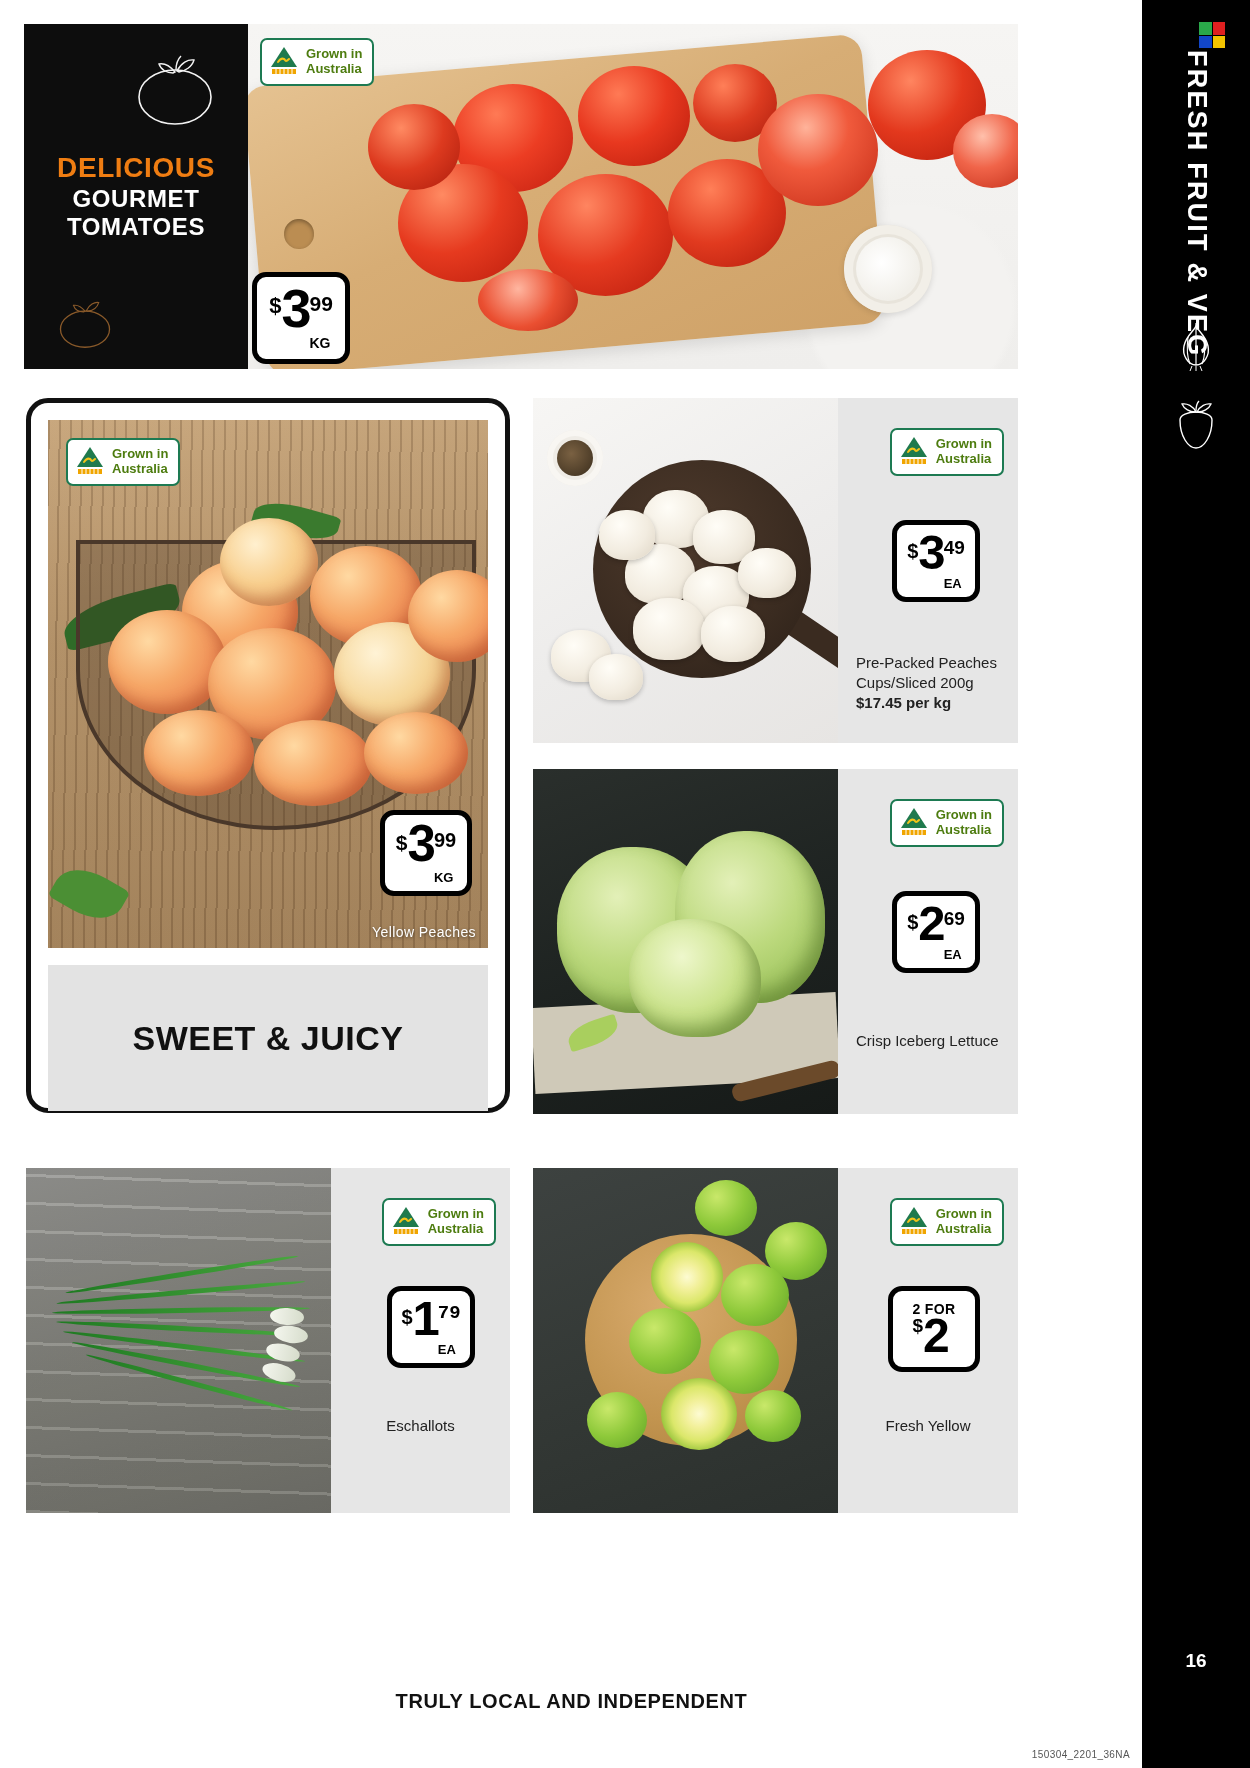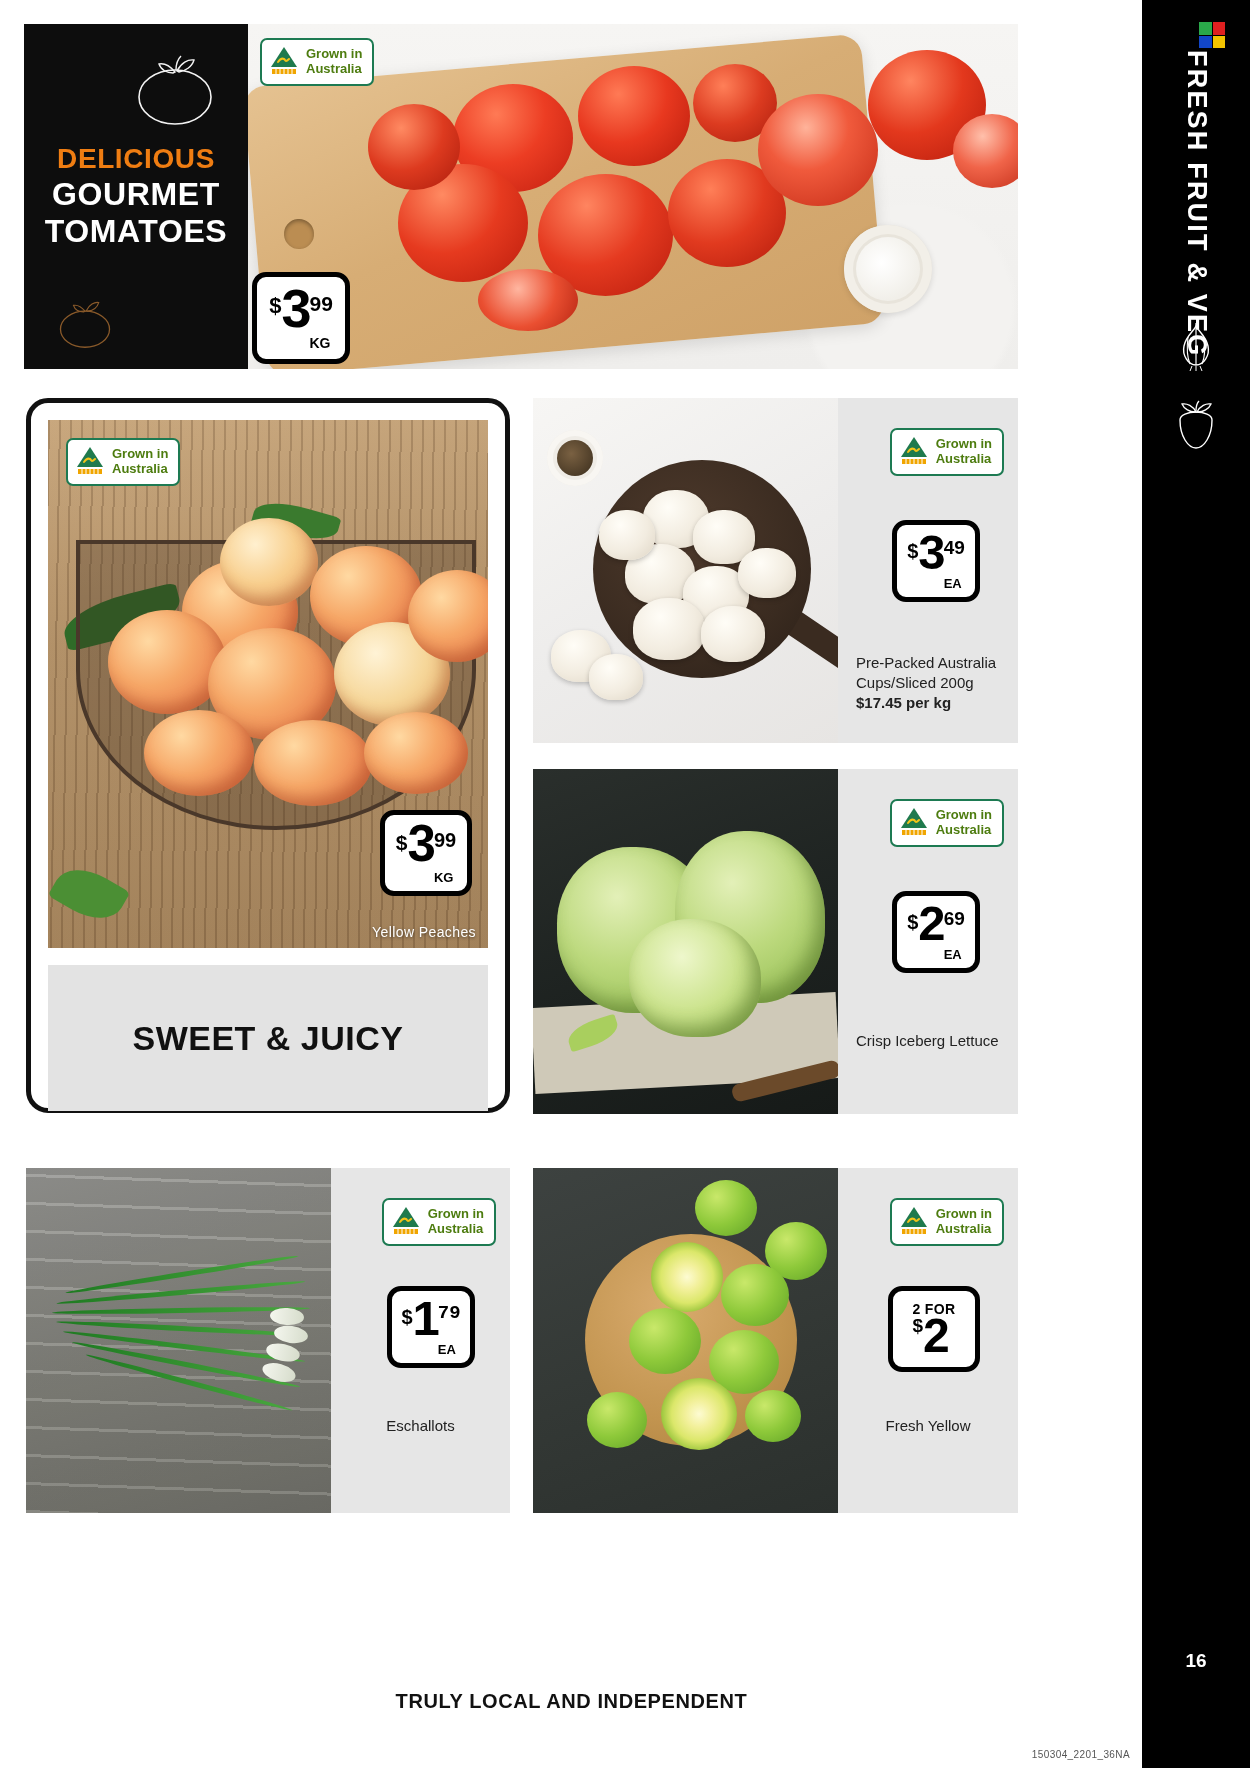--- a/index.html
+++ b/index.html
@@ -59,21 +59,21 @@
     display: flex; flex-direction: column;
     align-items: center; justify-content: center;
   }
   .hero-tomato-top { position: absolute; top: 26px; right: 30px; opacity: .95; }
   .hero-tomato-bot { position: absolute; bottom: 14px; left: 30px; }
   .hero-head { text-align: center; line-height: 1.16; }
   .hero-head .l1 {
     color: #ef7d12; font-size: 28px; font-weight: 800; letter-spacing: .6px; display:block;
   }
   .hero-head .l2, .hero-head .l3 {
-    color: #fff; font-size: 32px; font-weight: 700; letter-spacing: .6px; display:block;
+    color: #fff; font-size: 24px; font-weight: 700; letter-spacing: .6px; display:block;
   }
   .hero-photo {
     flex: 1; position: relative; overflow: hidden;
     background:
       radial-gradient(circle at 86% 82%, #f3f2f0 0 14%, rgba(0,0,0,0) 15%),
       linear-gradient(180deg, #f6f5f3 0%, #efeeec 100%);
   }
 
   
   .tom { position: absolute; border-radius: 50%; }
@@ -484,21 +484,21 @@
         <div class="ptag-inner">
           <span class="cur">$</span>
           <span class="whole">3</span>
           <span class="rcol">
             <span class="cents">49</span>
             <span class="unit">EA</span>
           </span>
         </div>
       </div>
       <div class="desc">
-        <div>Pre-Packed Australia</div>
+        <div>Pre-Packed Peaches</div>
         <div>Cups/Sliced 200g</div>
         <div><b>$17.45 per kg</b></div>
       </div>
     </div>
   </div>
 
   <div class="pcard card-lettuce">
     <div class="img">
       <div class="cloth"></div>
       <div class="lettuce" style="left:24px;top:78px;width:158px;height:166px;"></div>

